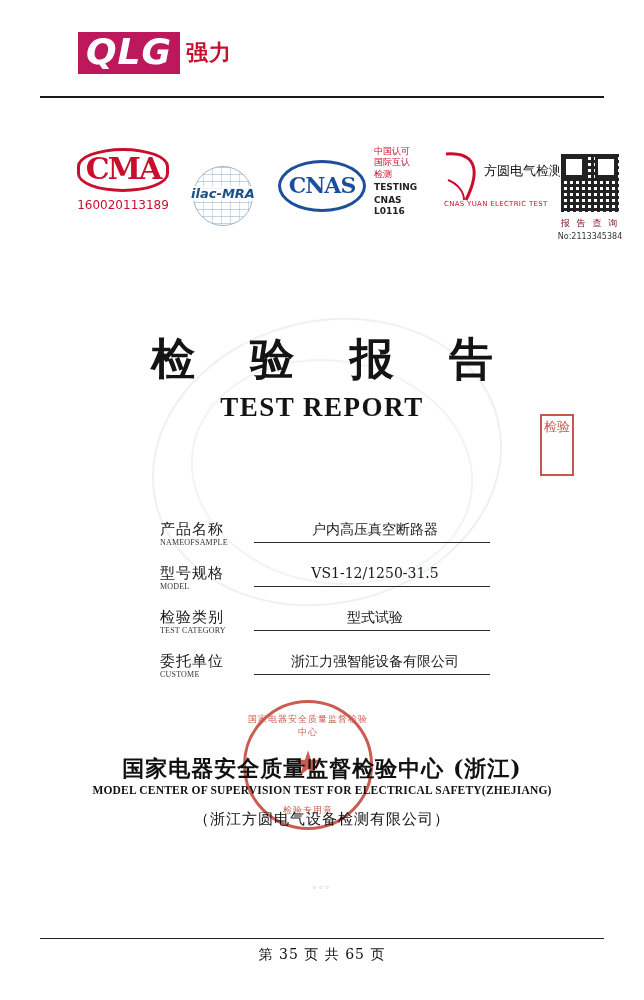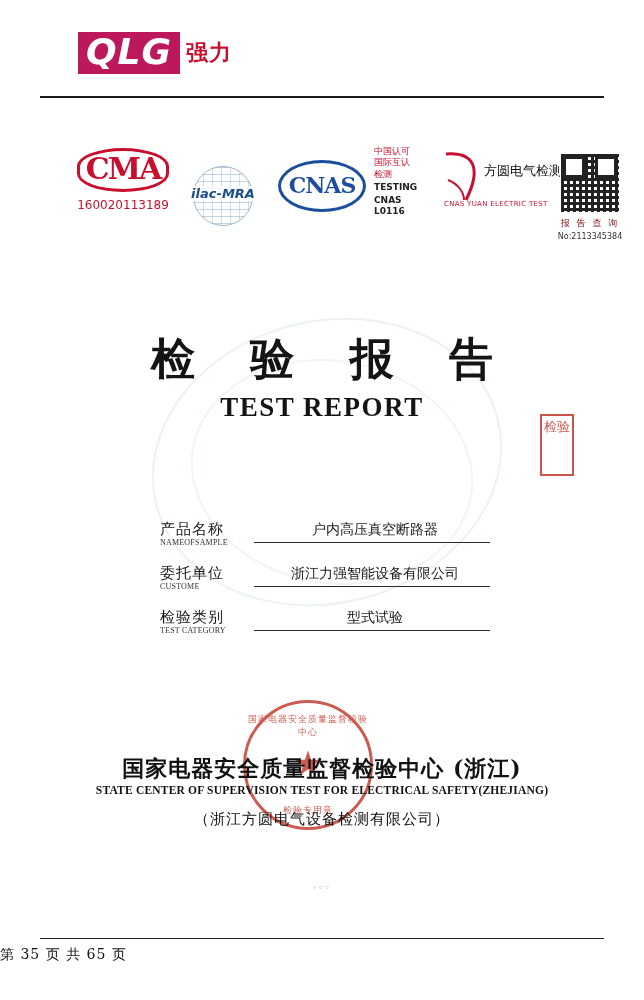--- a/index.html
+++ b/index.html
@@ -475,20 +475,21 @@
     top: 938px;
     width: 564px;
     height: 1px;
     background: #222;
   }
   .footer-text {
     position: absolute;
     left: 0;
     top: 946px;
     width: 644px;
+    text-align: center;
     font-family: "DejaVu Serif", serif;
     font-size: 14px;
     color: #111;
     letter-spacing: 1px;
   }
 </style>
 </head>
 <body>
 
 <div class="brand">
@@ -546,43 +547,49 @@
 
 <div class="fields">
 
   <div class="field-row">
     <div class="field-label-cn">产品名称</div>
     <div class="field-label-en">NAMEOFSAMPLE</div>
     <div class="field-value">户内高压真空断路器</div>
     <div class="field-line"></div>
   </div>
 
+  <div class="field-row">
+    <div class="field-label-cn">型号规格</div>
+    <div class="field-label-en">MODEL</div>
+    <div class="field-value">VS1-12/1250-31.5</div>
+    <div class="field-line"></div>
+  </div>
+
+  <div class="field-row">
+    <div class="field-label-cn">检验类别</div>
+    <div class="field-label-en">TEST CATEGORY</div>
+    <div class="field-value">型式试验</div>
+    <div class="field-line"></div>
+  </div>
 
   <div class="field-row">
     <div class="field-label-cn">委托单位</div>
     <div class="field-label-en">CUSTOME</div>
     <div class="field-value">浙江力强智能设备有限公司</div>
     <div class="field-line"></div>
   </div>
 
-  <div class="field-row">
-    <div class="field-label-cn">检验类别</div>
-    <div class="field-label-en">TEST CATEGORY</div>
-    <div class="field-value">型式试验</div>
-    <div class="field-line"></div>
-  </div>
-
 </div>
 
 <div class="seal">
   <div class="seal-top-text">国家电器安全质量监督检验中心</div>
   <div class="seal-star">★</div>
   <div class="seal-bottom-text">检验专用章</div>
 </div>
 
 <div class="issuer-cn">国家电器安全质量监督检验中心 (浙江)</div>
-<div class="issuer-en">STATE CENTER OF SUPERVISION TEST FOR ELECTRICAL SAFETY(ZHEJIANG)</div>
+<div class="issuer-en">MODEL CENTER OF SUPERVISION TEST FOR ELECTRICAL SAFETY(ZHEJIANG)</div>
 <div class="issuer-sub">（浙江方圆电气设备检测有限公司）</div>
 
 <div class="page-mark">◦◦◦</div>
 
 <div class="footer-rule"></div>
 <div class="footer-text">第 35 页 共 65 页</div>
 
 </body></html>

